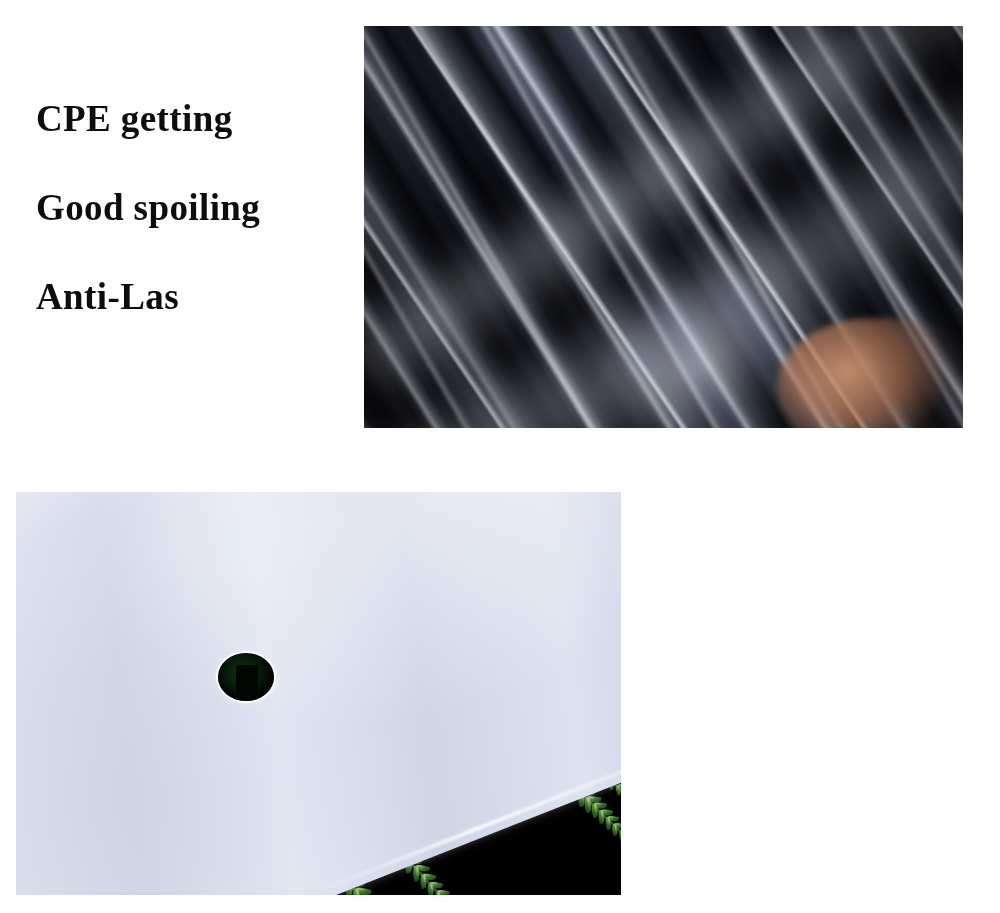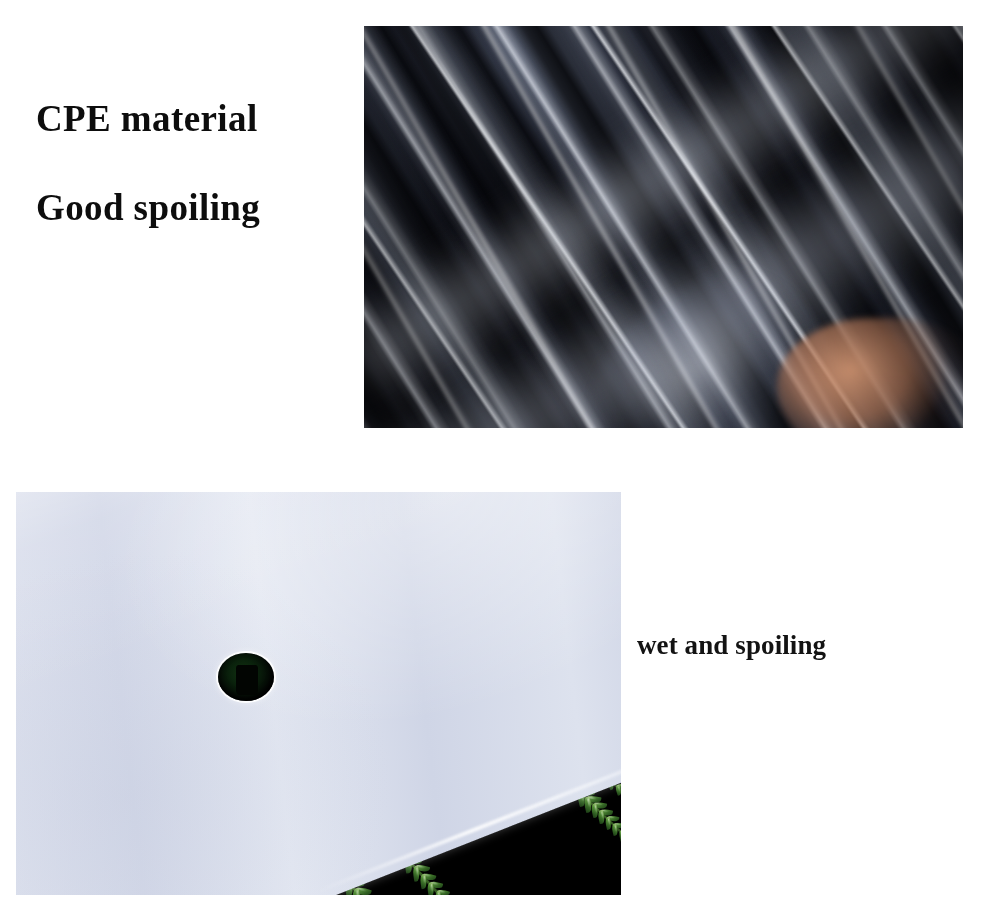--- a/index.html
+++ b/index.html
@@ -307,22 +307,23 @@
     letter-spacing: 0.1px;
   }
   #airhole-sub .sub-line { display: block; }
 </style>
 </head>
 <body>
 
 <div id="section-film">
 
   <div id="film-text">
-    <div class="feature-line" id="feature-0">CPE material</div>
+    <div class="feature-line" id="feature-0">CPE getting</div>
     <div class="feature-line" id="feature-1">Good spoiling</div>
+    <div class="feature-line" id="feature-2">Anti-Las</div>
   </div>
 
   <div id="photo-film">
     <div class="base"></div>
     <div class="streaks layerD"></div>
     <div class="streaks layerA"></div>
     <div class="streaks layerB"></div>
     <div class="streaks layerC"></div>
     <div class="sheen1"></div>
     <div class="sheen2"></div>
@@ -789,17 +790,16 @@
     </div>
     <div class="foldline"></div>
 
     <div class="airhole" id="airhole" style="left: 202px; top: 161px;">
       <div class="innerdark"></div>
     </div>
   </div>
 
   <div id="airhole-text">
     <div id="airhole-sub">
-      <span class="sub-line">wet and spoiling</span>
     </div>
   </div>
 
 </div>
 
 </body></html>

